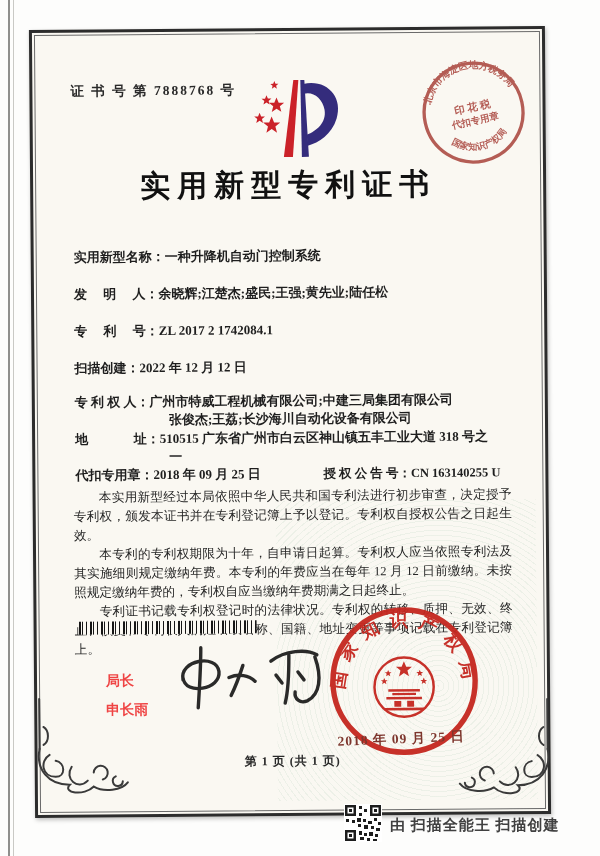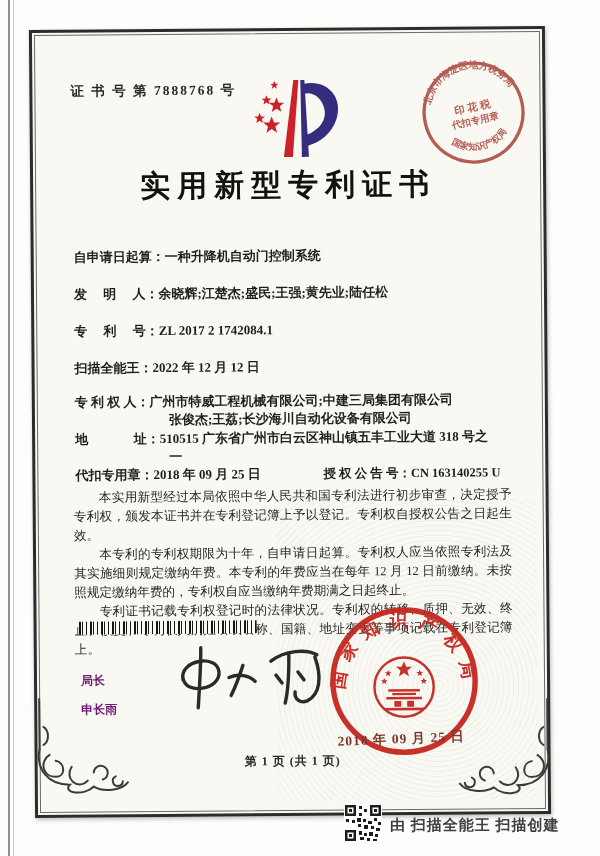--- a/index.html
+++ b/index.html
@@ -56,21 +56,21 @@
   }
   .paras p{margin:0;text-indent:2em;}
 
   .barcode{
     left:42px;top:589px;width:178px;height:13px;
     background:repeating-linear-gradient(90deg,
       #161616 0 2px,#faf8f2 2px 3px,#161616 3px 4px,#faf8f2 4px 7px,
       #161616 7px 8px,#faf8f2 8px 11px);
   }
 
-  .sig-block{left:44px;top:634px;font-size:12px;font-weight:700;line-height:29px;color:#701a75;}
+  .sig-block{left:69px;top:634px;font-size:14px;font-weight:700;line-height:29px;color:#ef4444;}
   .signature{left:128px;top:606px;width:170px;height:90px;}
 
   .seal{left:288px;top:572px;width:158px;height:158px;opacity:.95;}
   .seal-date{
     left:300px;top:700px;font-size:13.5px;font-weight:700;color:#7d352c;
     letter-spacing:1px;transform:rotate(-2deg);white-space:nowrap;
   }
 
   .tax-stamp{left:384px;top:26px;width:114px;height:114px;opacity:.85;transform:rotate(-12deg);}
 
@@ -127,30 +127,30 @@
     <text x="60" y="58" text-anchor="middle" font-size="11" font-weight="700" fill="#a8423a">印 花 税</text>
     <text x="60" y="72" text-anchor="middle" font-size="10" font-weight="700" fill="#a8423a">代扣专用章</text>
     <text font-size="9.5" font-weight="700" fill="#a8423a">
       <textPath href="#ts-bot" startOffset="50%" text-anchor="middle">国家知识产权局</textPath>
     </text>
   </svg>
 
   <div class="abs title">实用新型专利证书</div>
 
   <div class="abs field" style="top:216px">
-    <span class="lab">自申请日起算：</span><span class="val">一种升降机自动门控制系统</span>
+    <span class="lab">实用新型名称：</span><span class="val">一种升降机自动门控制系统</span>
   </div>
   <div class="abs field" style="top:253px">
     <span class="lab">发　 明　 人：</span><span class="val">余晓辉;江楚杰;盛民;王强;黄先业;陆任松</span>
   </div>
   <div class="abs field" style="top:290px">
     <span class="lab">专　 利　 号：</span><span class="val">ZL 2017 2 1742084.1</span>
   </div>
   <div class="abs field" style="top:327px">
-    <span class="lab">扫描全能王：</span><span class="val">2022 年 12 月 12 日</span>
+    <span class="lab">扫描创建：</span><span class="val">2022 年 12 月 12 日</span>
   </div>
   <div class="abs field" style="top:361px">
     <span class="lab">专 利 权 人：</span><span class="val">广州市特威工程机械有限公司;中建三局集团有限公司</span>
     <span class="cont" style="padding-left:94px">张俊杰;王荔;长沙海川自动化设备有限公司</span>
   </div>
   <div class="abs field" style="top:398px">
     <span class="lab">地　 　　 址：</span><span class="val">510515 广东省广州市白云区神山镇五丰工业大道 318 号之</span>
     <span class="cont" style="padding-left:94px">一</span>
   </div>
   <div class="abs field" style="top:434px">

